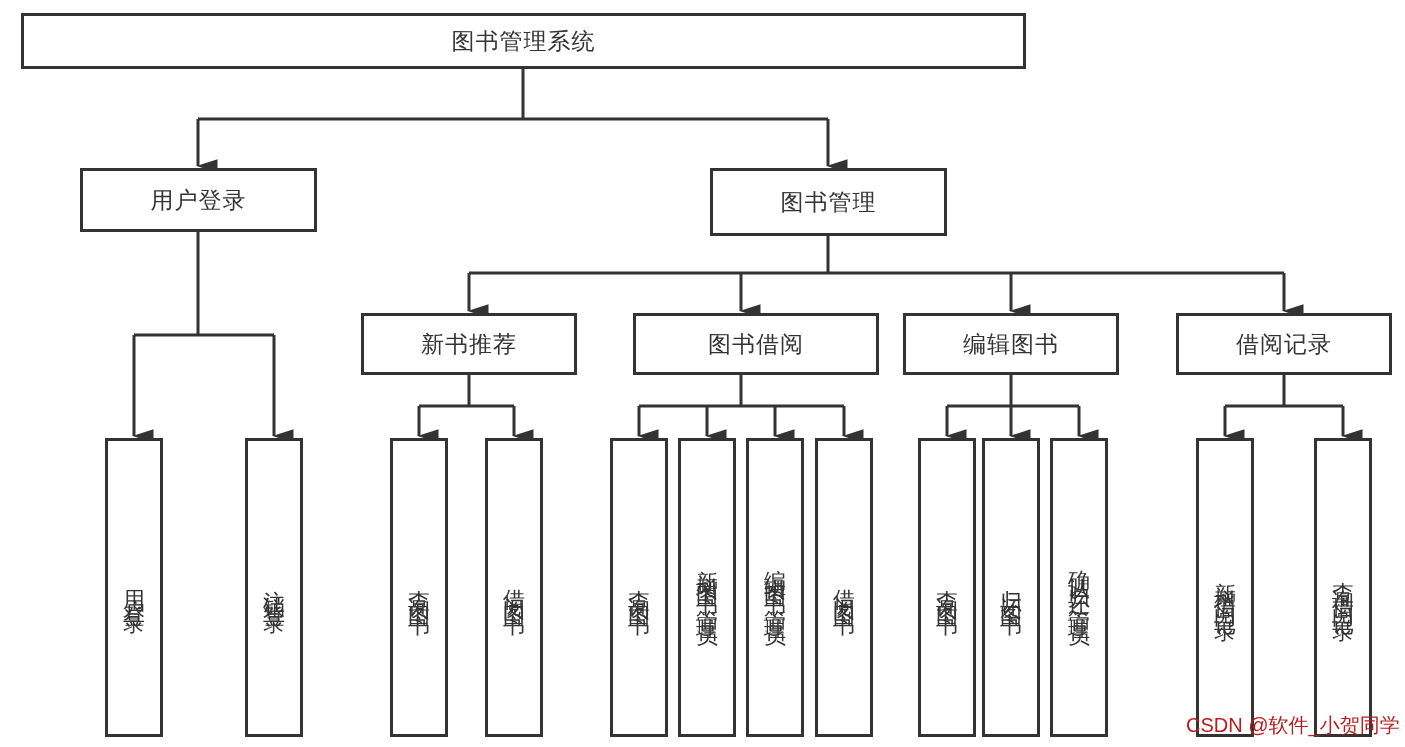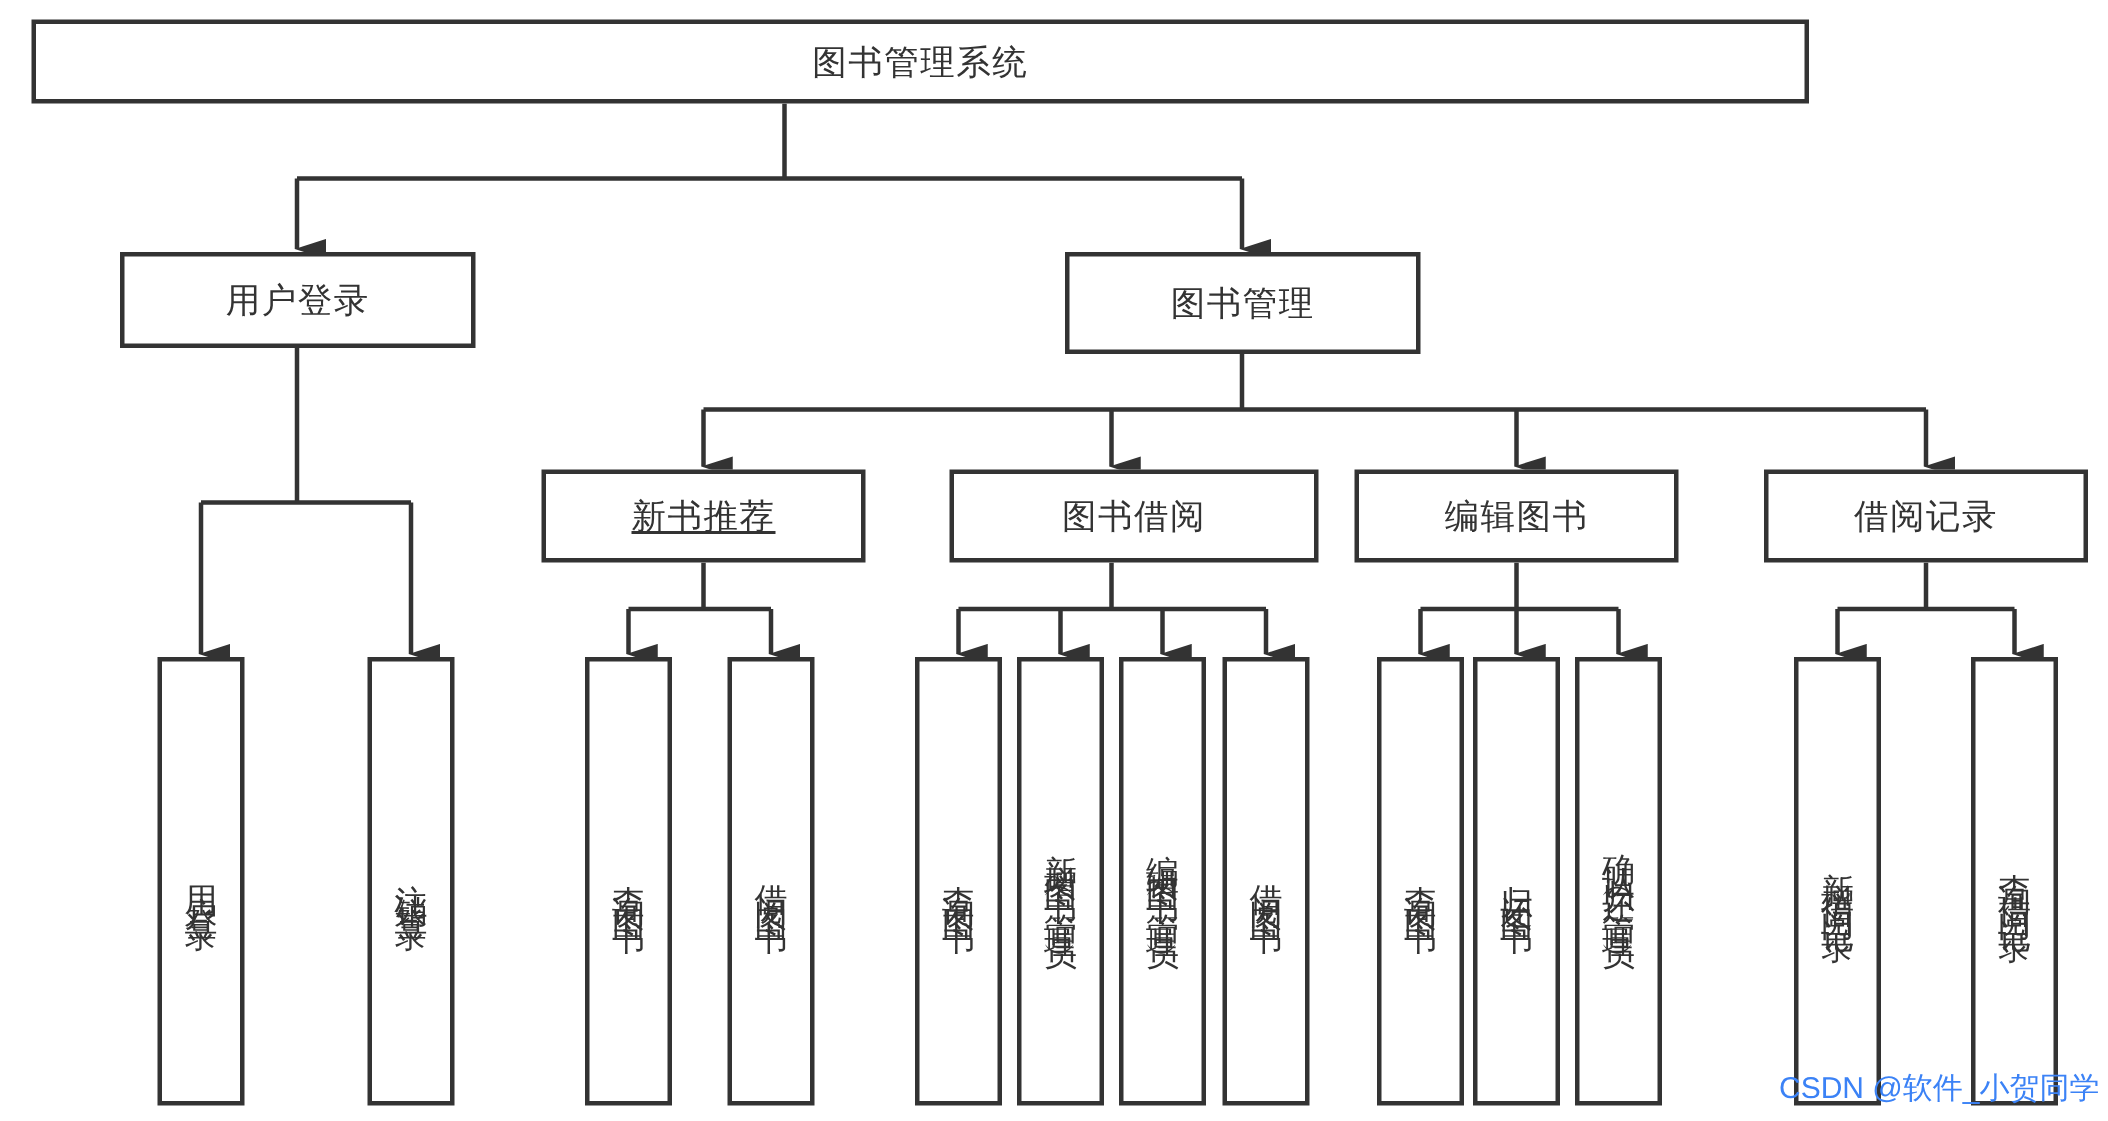--- a/index.html
+++ b/index.html
@@ -29,24 +29,24 @@
   }
   .hnode { font-size: 23px; letter-spacing: 1px; }
   .vnode {
     font-size: 22px;
     writing-mode: vertical-rl;
     text-orientation: mixed;
     letter-spacing: 8px;
     line-height: 1;
   }
   
-  .root        { left: 21px;   top: 13px;  width: 1185px; height: 56px; }
+  .root        { left: 21px;   top: 13px;  width: 1005px; height: 56px; }
   .user-login  { left: 80px;   top: 168px; width: 237px;  height: 64px; }
   .book-mgmt   { left: 710px;  top: 168px; width: 237px;  height: 68px; }
-  .nbr         { left: 361px;  top: 313px; width: 216px;  height: 62px; text-decoration: underline; }
+  .nbr         { left: 361px;  top: 313px; width: 216px;  height: 62px; }
   .bb          { left: 633px;  top: 313px; width: 246px;  height: 62px; }
   .cb          { left: 903px;  top: 313px; width: 216px;  height: 62px; }
   .br          { left: 1176px; top: 313px; width: 216px;  height: 62px; }
   
   .leaf { top: 438px; width: 58px; height: 299px; }
   .leaf-login      { left: 105px; }
   .leaf-logout     { left: 245px; }
   .leaf-nbr-query  { left: 390px; }
   .leaf-nbr-borrow { left: 485px; }
   .leaf-bb-query   { left: 610px; }
@@ -56,21 +56,21 @@
   .leaf-cb-query   { left: 918px; }
   .leaf-cb-return  { left: 982px; }
   .leaf-cb-confirm { left: 1050px; }
   .leaf-br-add     { left: 1196px; }
   .leaf-br-query   { left: 1314px; }
   .watermark {
     position: absolute;
     left: 1186px;
     top: 712px;
     font-size: 20px;
-    color: #3b82f6;
+    color: #b91c1c;
     white-space: nowrap;
     z-index: 5;
   }
 </style>
 </head>
 <body>
 
 <div class="stage">
 
   <svg class="connectors" viewBox="0 0 1405 747" xmlns="http://www.w3.org/2000/svg">

